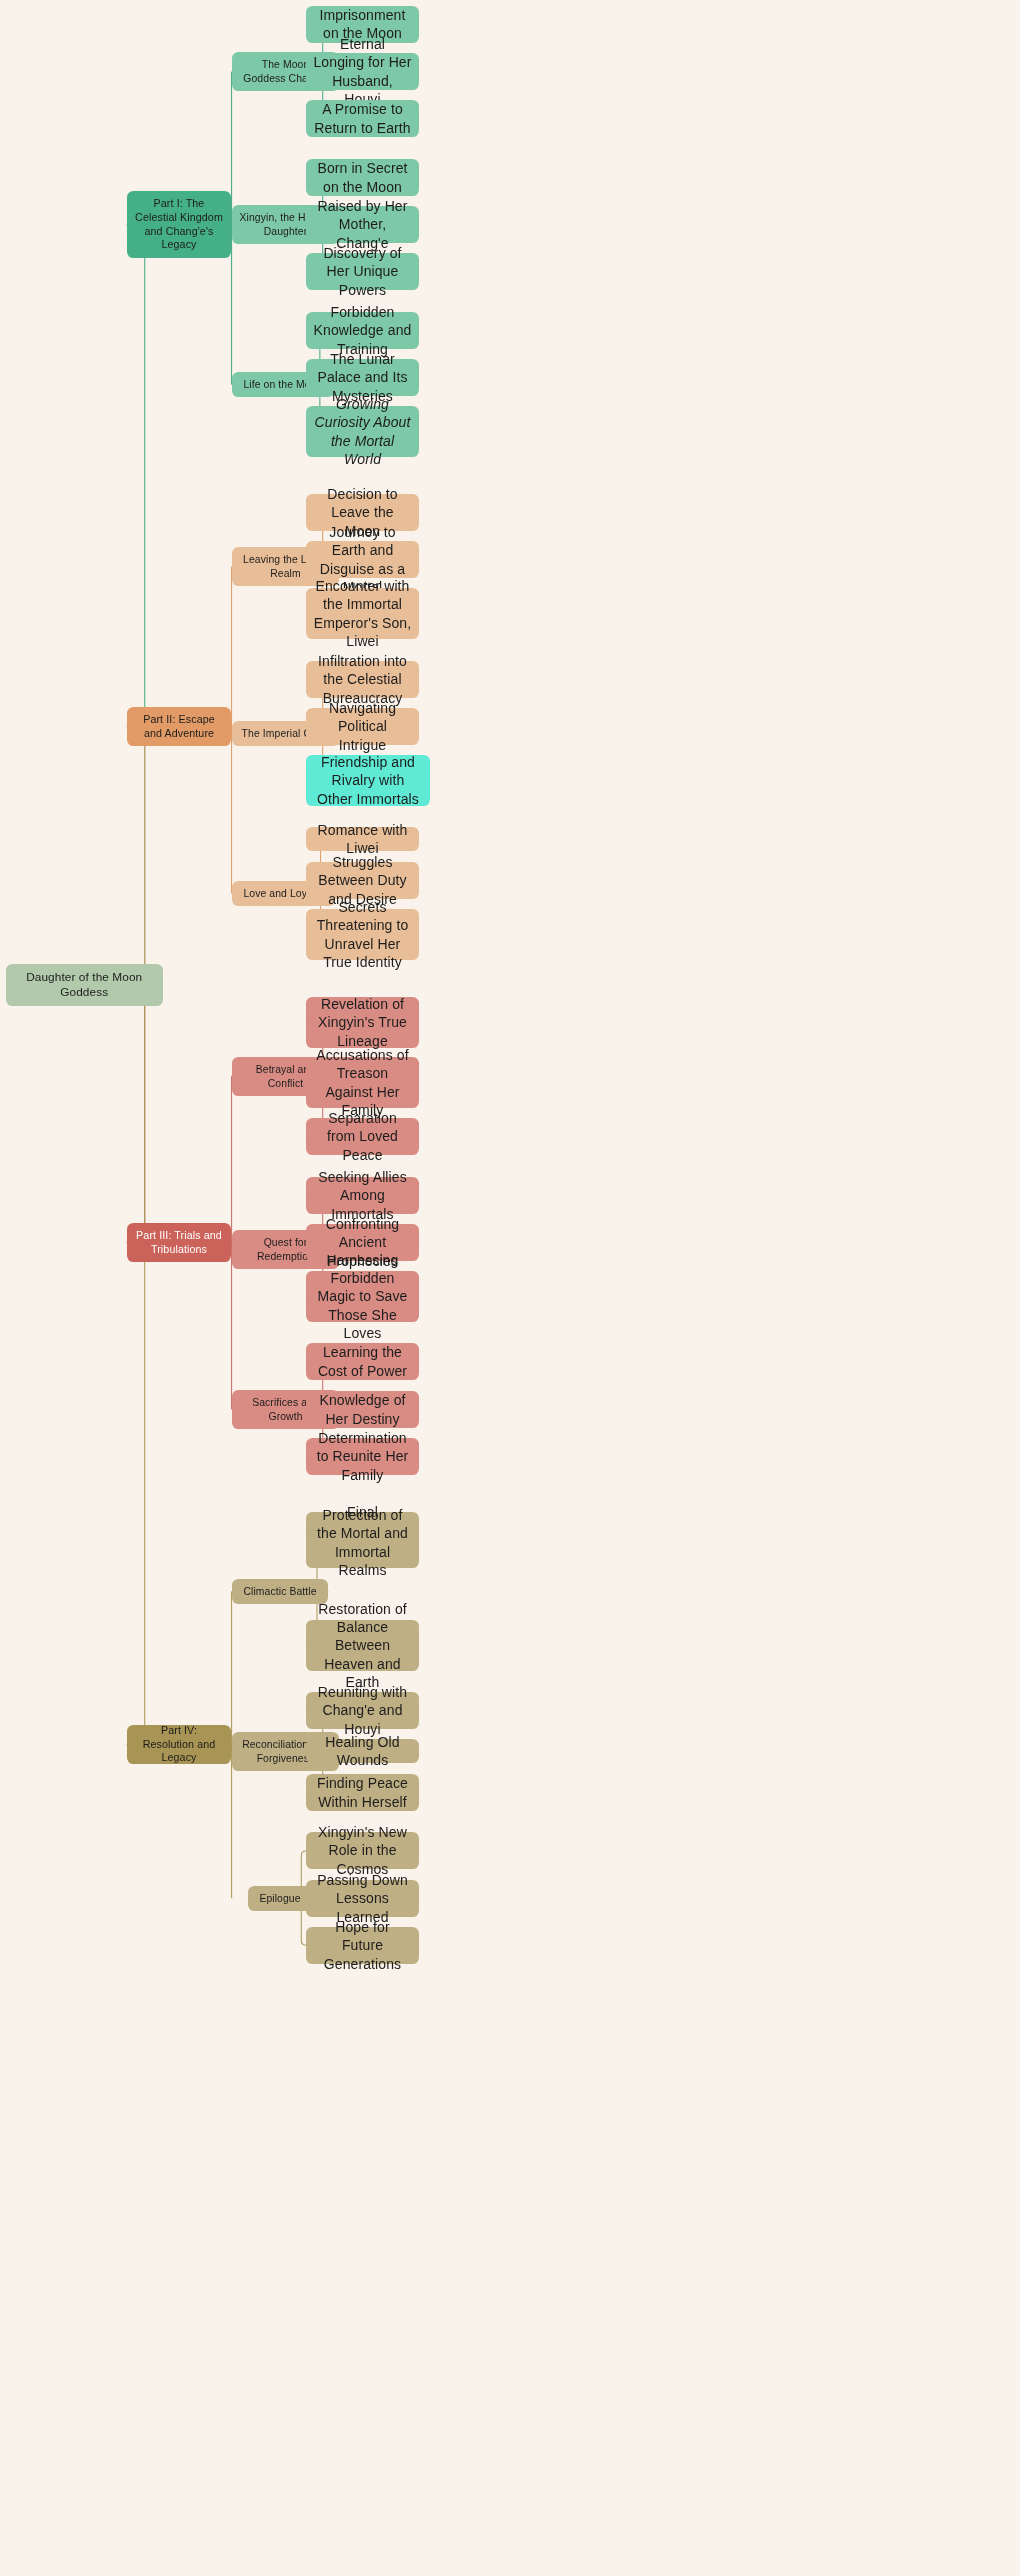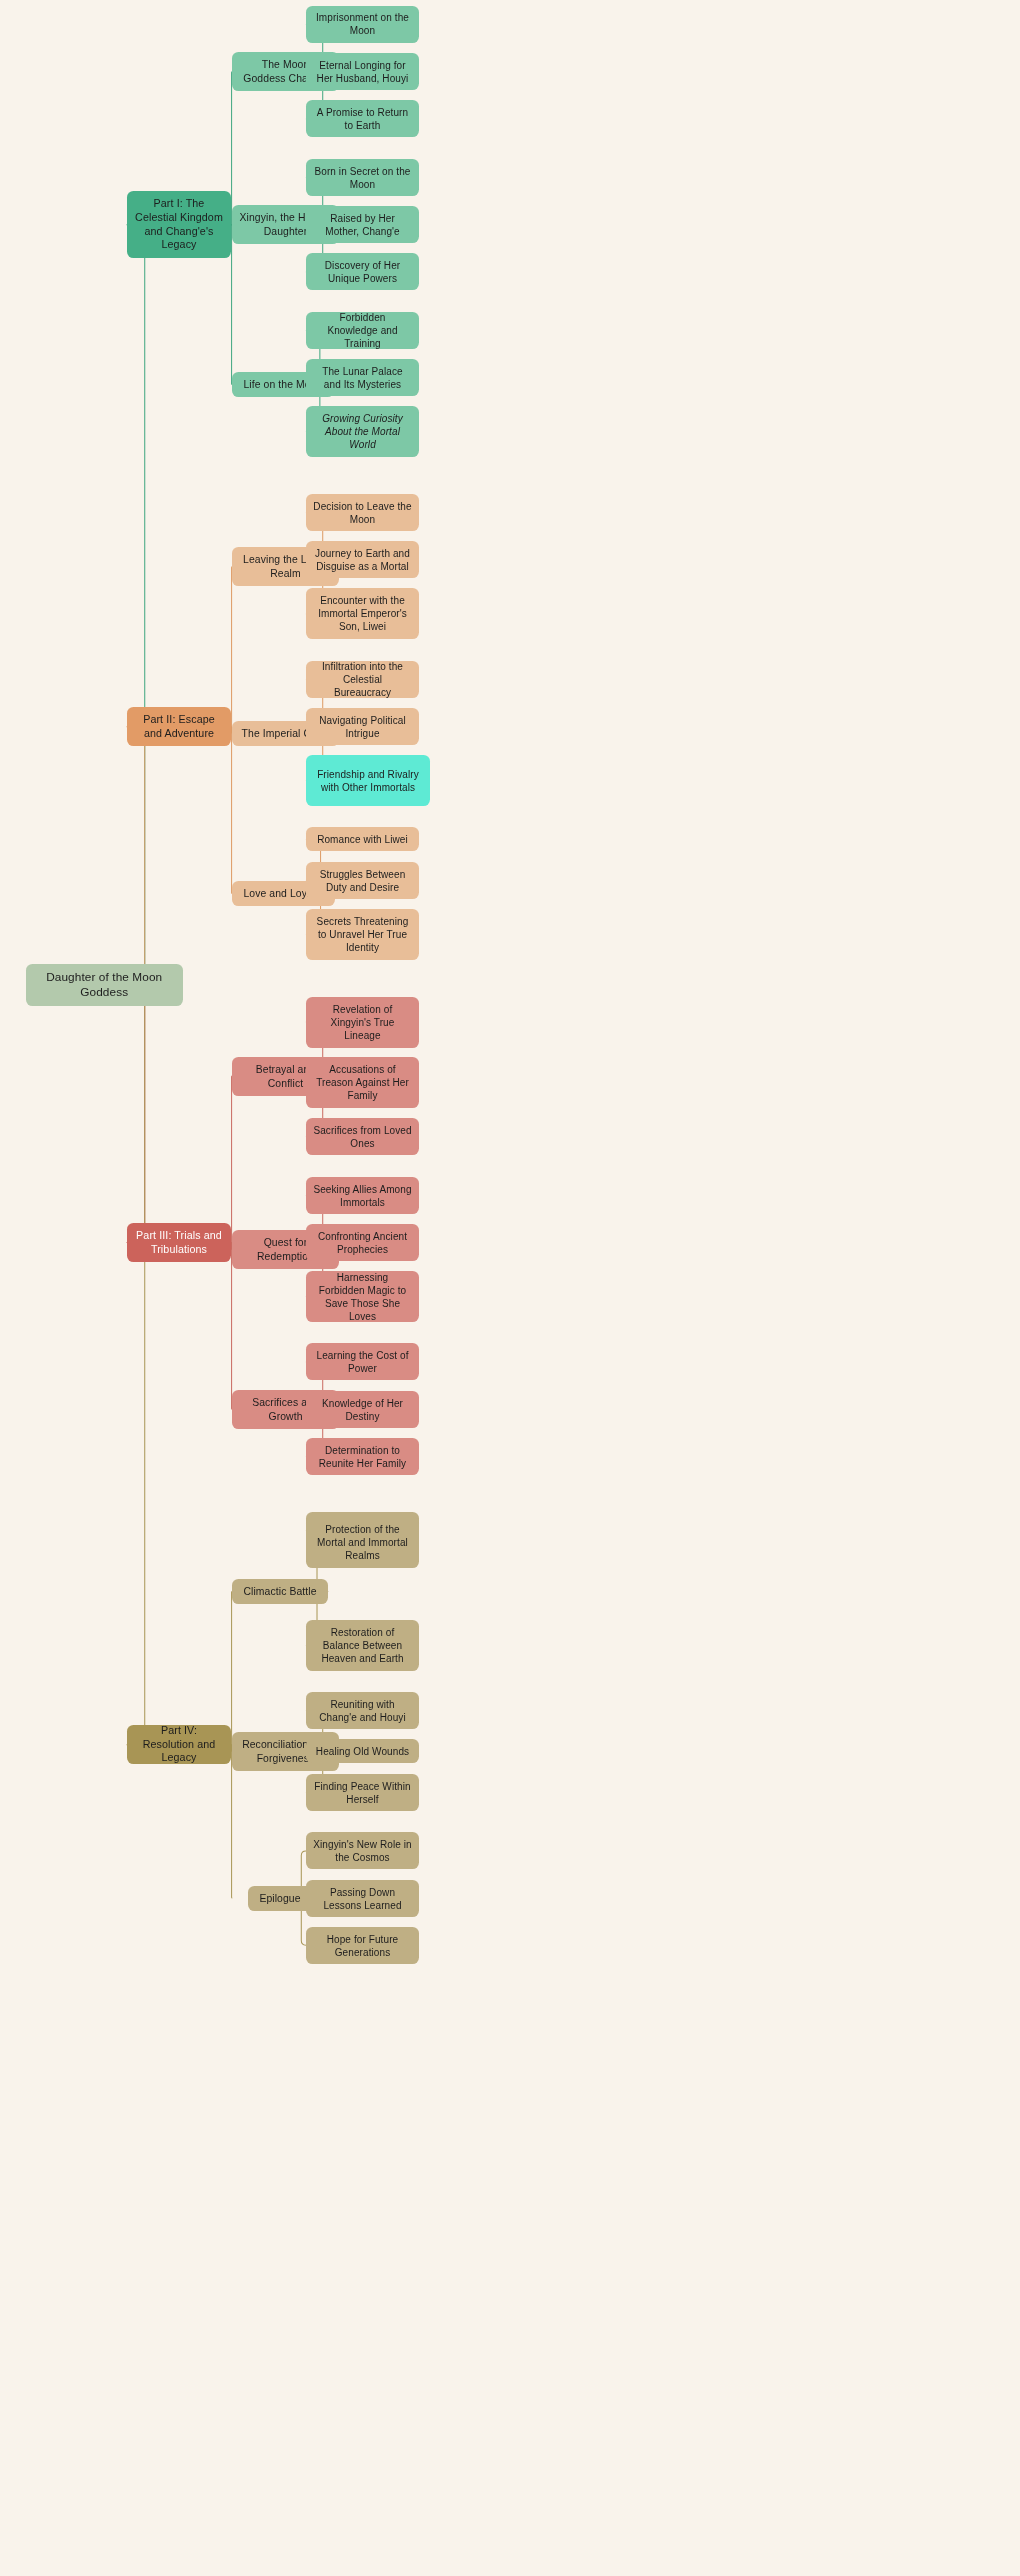--- a/index.html
+++ b/index.html
@@ -16,24 +16,24 @@
     position:absolute;
     box-sizing:border-box;
     display:flex;align-items:center;justify-content:center;
     text-align:center;
     border-radius:6.4px;
     color:#1d1d1d;
     line-height:1.30;
     padding:2.9px 7.1px;
     letter-spacing:0.1px;
   }
-  .node.root{font-size:11.8px;background:#B3C9AC;margin-left:20px;}
+  .node.root{font-size:11.8px;background:#B3C9AC;}
   .node.l1{font-size:10.7px;}
   .node.l2{font-size:10.4px;}
-  .node.l3{font-size:10px;}
+  .node.l3{font-size:14px;}
   .node.white-text{color:#ffffff;}
 </style>
 </head>
 <body>
 
 <div id="canvas">
   <svg id="links" viewBox="0 0 1427 3603">
       <path d="M228,1377.25 H194.5 Q202.5,1377.25 202.5,1369.25 V322 Q202.5,314 210.5,314 H177" fill="none" stroke="#3FA67F" stroke-width="1.4"></path>
       <path d="M228,1377.25 H194.5 Q202.5,1377.25 202.5,1369.25 V1024.25 Q202.5,1016.25 210.5,1016.25 H177" fill="none" stroke="#DD9A63" stroke-width="1.4"></path>
       <path d="M228,1377.25 H194.5 Q202.5,1377.25 202.5,1385.25 V1730 Q202.5,1738 210.5,1738 H177" fill="none" stroke="#C96A60" stroke-width="1.4"></path>
@@ -111,21 +111,21 @@
     <div class="node l3" style="left: 306px; top: 708px; width: 113px; min-height: 37px; height: 37px; background: rgb(232, 190, 152);">Navigating Political Intrigue</div>
     <div class="node l3" style="left: 306px; top: 755px; width: 124px; min-height: 51px; height: 51px; background: #5eead4;">Friendship and Rivalry with Other Immortals</div>
     <div class="node l2" style="left: 232px; top: 881px; width: 103px; min-height: 25px; height: 25px; background: rgb(232, 190, 152);">Love and Loyalty</div>
     <div class="node l3" style="left: 306px; top: 827px; width: 113px; min-height: 24px; height: 24px; background: rgb(232, 190, 152);">Romance with Liwei</div>
     <div class="node l3" style="left: 306px; top: 862px; width: 113px; min-height: 37px; height: 37px; background: rgb(232, 190, 152);">Struggles Between Duty and Desire</div>
     <div class="node l3" style="left: 306px; top: 909px; width: 113px; min-height: 51px; height: 51px; background: rgb(232, 190, 152);">Secrets Threatening to Unravel Her True Identity</div>
     <div class="node l1 white-text" style="left: 127px; top: 1223px; width: 104px; min-height: 39px; height: 39px; background: rgb(204, 99, 91);">Part III: Trials and Tribulations</div>
     <div class="node l2" style="left: 232px; top: 1057px; width: 107px; min-height: 39px; height: 39px; background: rgb(217, 140, 132);">Betrayal and Conflict</div>
     <div class="node l3" style="left: 306px; top: 997px; width: 113px; min-height: 51px; height: 51px; background: rgb(217, 140, 132);">Revelation of Xingyin's True Lineage</div>
     <div class="node l3" style="left: 306px; top: 1057px; width: 113px; min-height: 51px; height: 51px; background: rgb(217, 140, 132);">Accusations of Treason Against Her Family</div>
-    <div class="node l3" style="left: 306px; top: 1118px; width: 113px; min-height: 37px; height: 37px; background: rgb(217, 140, 132);">Sacrifices from Loved Ones</div>
+    <div class="node l3" style="left: 306px; top: 1118px; width: 113px; min-height: 37px; height: 37px; background: rgb(217, 140, 132);">Separation from Loved Peace</div>
     <div class="node l2" style="left: 232px; top: 1230px; width: 107px; min-height: 39px; height: 39px; background: rgb(217, 140, 132);">Quest for Redemption</div>
     <div class="node l3" style="left: 306px; top: 1177px; width: 113px; min-height: 37px; height: 37px; background: rgb(217, 140, 132);">Seeking Allies Among Immortals</div>
     <div class="node l3" style="left: 306px; top: 1224px; width: 113px; min-height: 37px; height: 37px; background: rgb(217, 140, 132);">Confronting Ancient Prophecies</div>
     <div class="node l3" style="left: 306px; top: 1271px; width: 113px; min-height: 51px; height: 51px; background: rgb(217, 140, 132);">Harnessing Forbidden Magic to Save Those She Loves</div>
     <div class="node l2" style="left: 232px; top: 1390px; width: 107px; min-height: 39px; height: 39px; background: rgb(217, 140, 132);">Sacrifices and Growth</div>
     <div class="node l3" style="left: 306px; top: 1343px; width: 113px; min-height: 37px; height: 37px; background: rgb(217, 140, 132);">Learning the Cost of Power</div>
     <div class="node l3" style="left: 306px; top: 1391px; width: 113px; min-height: 37px; height: 37px; background: rgb(217, 140, 132);">Knowledge of Her Destiny</div>
     <div class="node l3" style="left: 306px; top: 1438px; width: 113px; min-height: 37px; height: 37px; background: rgb(217, 140, 132);">Determination to Reunite Her Family</div>
     <div class="node l1" style="left: 127px; top: 1725px; width: 104px; min-height: 39px; height: 39px; background: rgb(168, 149, 85);">Part IV: Resolution and Legacy</div>
     <div class="node l2" style="left: 232px; top: 1579px; width: 96px; min-height: 25px; height: 25px; background: rgb(191, 175, 132);">Climactic Battle</div>

